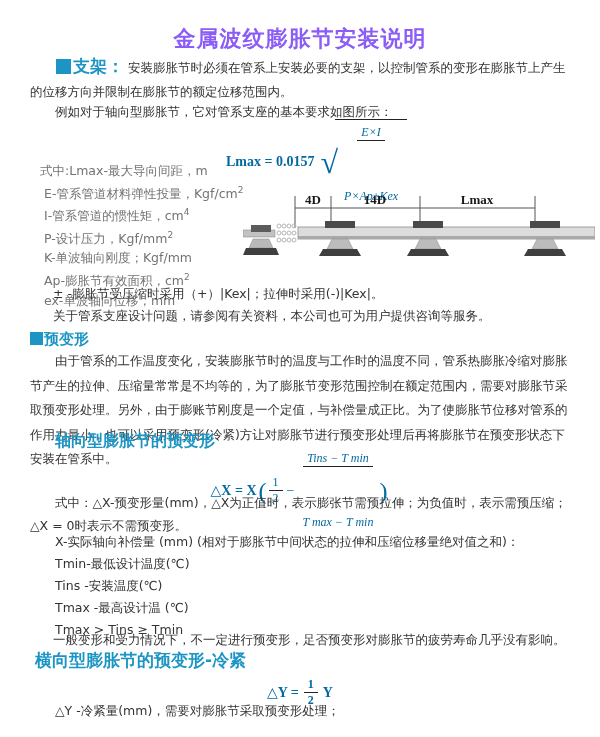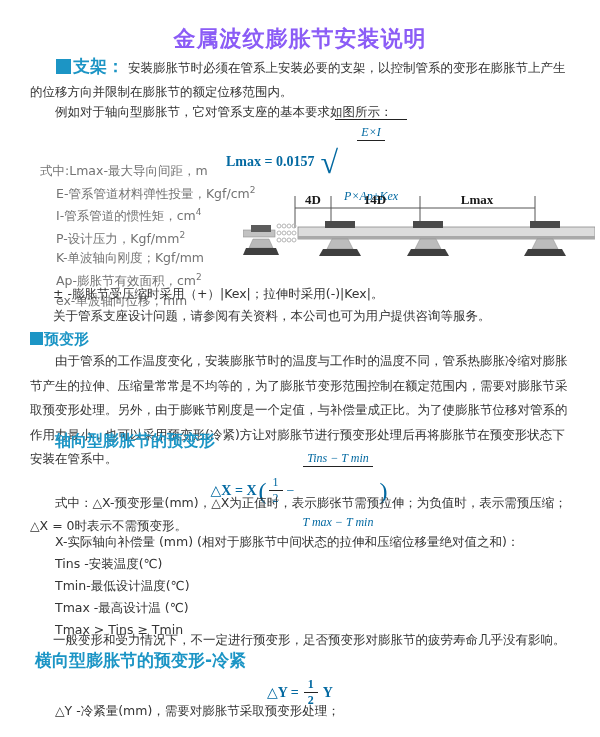--- a/index.html
+++ b/index.html
@@ -23,21 +23,21 @@
   .f1{top:119px;left:226px;}
   .f-bold{font-weight:bold;font-size:14px;}
   .sqrt{font-size:32px;font-weight:400;line-height:0.9;margin:2px -3px 0 6px;}
   .radicand{display:inline-block;border-top:1.5px solid #222;padding:2px 5px 0 5px;}
   .frac{display:inline-flex;flex-direction:column;align-items:center;font-size:12px;line-height:1.25;}
   .frac .num{border-bottom:1px solid #222;padding:0 4px;}
   .frac .den{padding:0 4px;}
   .it{font-style:italic;gap:48px;}
   
   .defs{top:161px;left:40px;font-size:12.5px;line-height:19.5px;color:#737373;}
-  .def-ind{margin-left:16px;}
+  .def-ind{margin-left:4px;}
   .defs sup{font-size:9px;}
   .note1{font-size:12.5px;color:#333;}
   .n-pm{top:286px;left:53px;}
   .n-consult{top:308px;left:53px;font-family:Liberation Serif, serif;}
   
   .diagram{top:193px;left:243px;}
   
   .sec-h{top:330px;left:30px;font-size:15px;font-weight:bold;color:var(--accent);}
   .sq-mid{display:inline-block;width:13px;height:13px;background:var(--accent);margin:0 1px -1px 0;}
   .p-body{top:349px;left:30px;width:545px;text-indent:2em;line-height:24.5px;}
@@ -163,22 +163,22 @@
       <span class="num">Tins − T min</span>
       <span class="den">T max − T min</span>
     </span>
     <span class="paren">)</span>
   </div>
 
   <div class="abs para p-explain">式中：△X-预变形量(mm)，△X为正值时，表示膨张节需预拉伸；为负值时，表示需预压缩；△X = 0时表示不需预变形。</div>
 
   <div class="abs items">
     <div>X-实际轴向补偿量 (mm) (相对于膨胀节中间状态的拉伸和压缩位移量绝对值之和)：</div>
+    <div>Tmin-最低设计温度(℃)</div>
     <div>Tins -安装温度(℃)</div>
-    <div>Tmin-最低设计温度(℃)</div>
     <div>Tmax -最高设计温 (℃)</div>
     <div>Tmax &gt; Tins ≥ Tmin</div>
   </div>
 
   <div class="abs note1 n-general">一般变形和受力情况下，不一定进行预变形，足否预变形对膨胀节的疲劳寿命几乎没有影响。</div>
 
   <div class="abs sub-blue h-lateral">横向型膨胀节的预变形-冷紧</div>
 
   <div class="abs formula f3">
     <span class="f-bold">△Y =</span>

